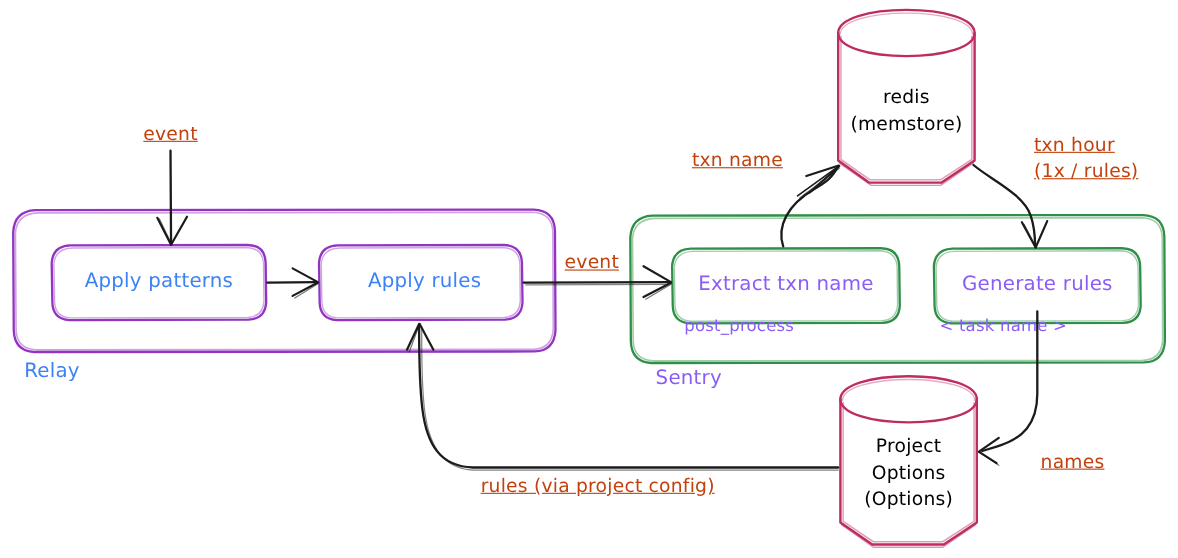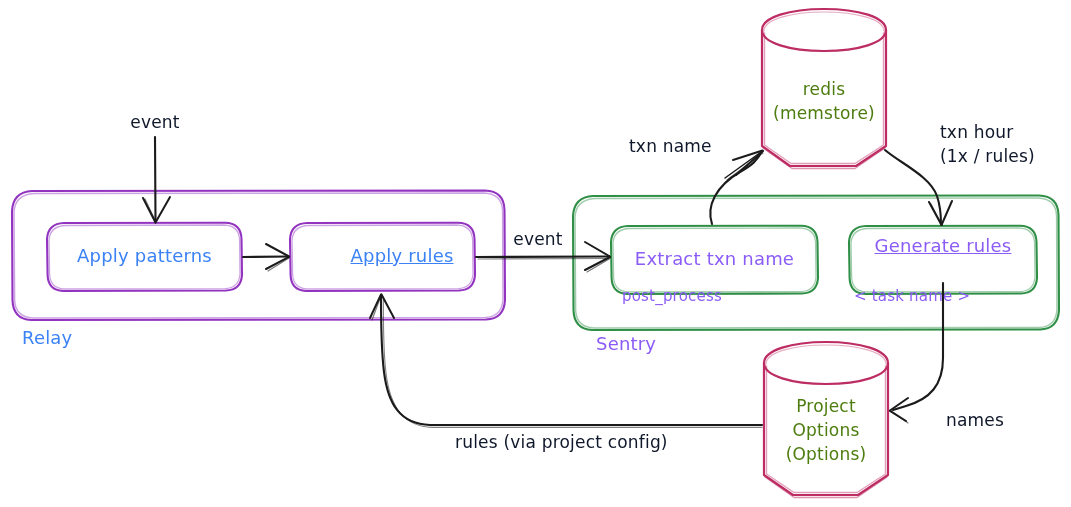--- a/index.html
+++ b/index.html
@@ -14,22 +14,22 @@
   .lbl{
     position:absolute;
     font-family:"DejaVu Sans", sans-serif;
     white-space:pre;
     line-height:1.18;
     letter-spacing:.2px;
   }
   .lbl.c{transform:translateX(-50%);text-align:center;}
   .purple{color:#3b82f6;}
   .green {color:#8b5cf6;}
-  .crimson{color:#4d7c0f;}
-  .ink   {color:#0f172a;}
+  .crimson{color:#000000;}
+  .ink   {color:#c2410c;text-decoration:underline;}
   .t18{font-size:18px;}
   .t17{font-size:17px;}
   .t15{font-size:15px;}
 </style>
 </head>
 <body>
 
 <div id="canvas">
 
   <svg viewBox="0 0 1071 507">
@@ -141,29 +141,29 @@
       <path class="stroke-k" stroke-width="2.0" d="M370,318 L381,294.5"></path>
       <path class="stroke-k" stroke-width="2.0" d="M394,318 L381.5,294.5"></path>
       <path class="stroke-k" stroke-width="1.1" opacity=".6" d="M372,320 L381,296"></path>
     </g>
   </svg>
 
   <div class="lbl t18 purple" style="left:22px;top:327px;">Relay</div>
 
   <div class="lbl t18 purple c" style="left:144.5px;top:245px;">Apply patterns</div>
 
-  <div class="lbl t18 purple c" style="left:402px;top:245px;text-decoration:underline;">Apply rules</div>
+  <div class="lbl t18 purple c" style="left:386px;top:245px;">Apply rules</div>
 
   <div class="lbl t18 green" style="left:596px;top:333px;">Sentry</div>
 
   <div class="lbl t18 green c" style="left:714.5px;top:248px;">Extract txn name</div>
 
   <div class="lbl t15 green" style="left:622px;top:288px;text-align:center;">post_process</div>
 
-  <div class="lbl t18 green c" style="left:943px;top:235px;text-decoration:underline;">Generate rules</div>
+  <div class="lbl t18 green c" style="left:943px;top:248px;">Generate rules</div>
 
   <div class="lbl t15 green" style="left:854px;top:288px;">&lt; task name &gt;</div>
 
   <div class="lbl t17 crimson c" style="left:824px;top:79px;">redis</div>
   <div class="lbl t17 crimson c" style="left:824px;top:103px;">(memstore)</div>
 
   <div class="lbl t17 crimson c" style="left:826px;top:396px;">Project</div>
   <div class="lbl t17 crimson c" style="left:826px;top:420px;">Options</div>
   <div class="lbl t17 crimson c" style="left:826px;top:444px;">(Options)</div>
 
@@ -171,15 +171,15 @@
 
   <div class="lbl t17 ink c" style="left:538px;top:229px;">event</div>
 
   <div class="lbl t17 ink" style="left:629px;top:136px;">txn name</div>
 
   <div class="lbl t17 ink" style="left:940px;top:122px;">txn hour</div>
   <div class="lbl t17 ink" style="left:940px;top:146px;">(1x / rules)</div>
 
   <div class="lbl t17 ink" style="left:946px;top:410px;">names</div>
 
-  <div class="lbl t17 ink" style="left:455px;top:432px;">rules (via project config)</div>
+  <div class="lbl t17 ink" style="left:437px;top:432px;">rules (via project config)</div>
 
 </div>
 
 </body></html>

